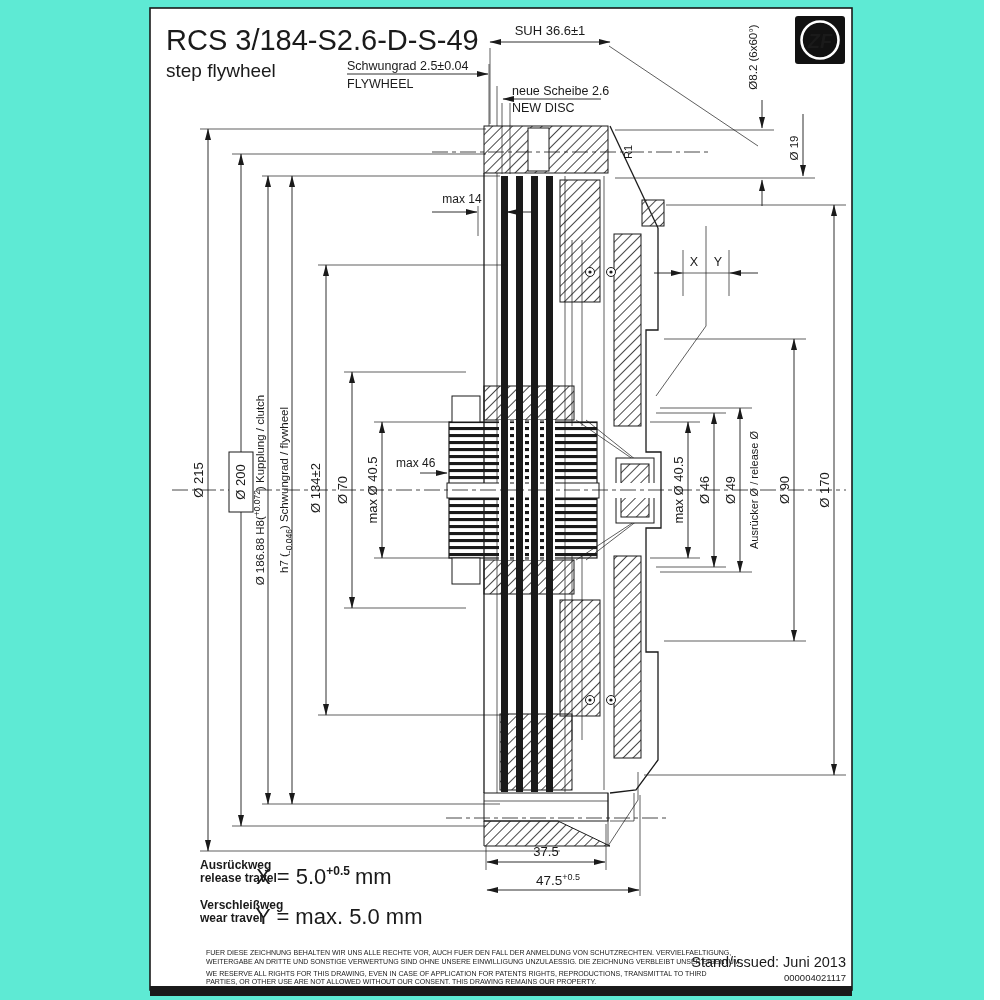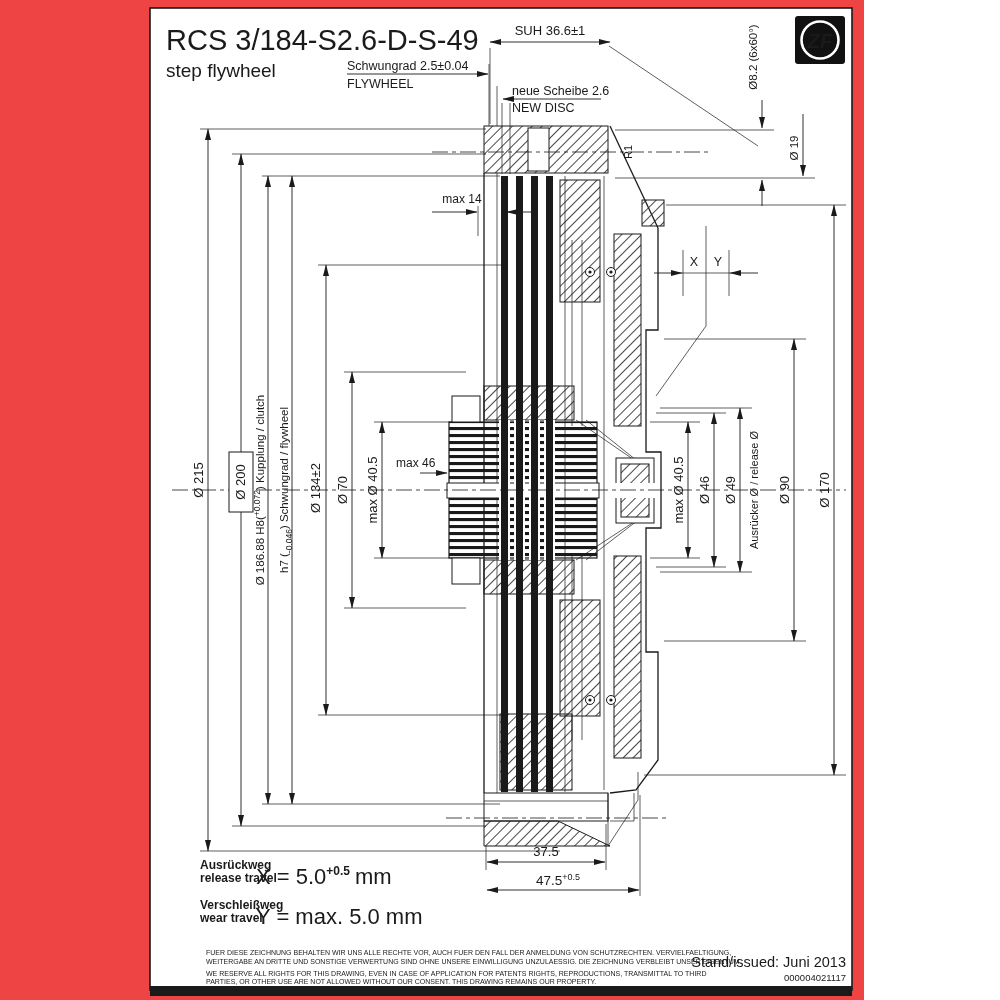--- a/index.html
+++ b/index.html
@@ -1,16 +1,16 @@
 <!DOCTYPE html>
 <html><head>
 <meta charset="utf-8">
 <style>
   html,body{margin:0;padding:0;background:#ffffff;}
-  .page{position:relative;width:864px;height:1000px;background:#ef4444;
+  .page{position:relative;width:984px;height:1000px;background:#5eead4;
         font-family:"Liberation Sans",sans-serif;}
   svg text{fill:#1a1a1a;font-family:"Liberation Sans",sans-serif;}
   .o{stroke:#1a1a1a;fill:none;stroke-width:1.3;}       
   .th{stroke:#1a1a1a;fill:none;stroke-width:.7;}       
   .dm{stroke:#1a1a1a;fill:none;stroke-width:.9;}       
   .cl{stroke:#1a1a1a;fill:none;stroke-width:.8;stroke-dasharray:16 4 4 4;} 
   .hz{fill:url(#hatch);stroke:#1a1a1a;stroke-width:1;}
   .wh{fill:#ffffff;stroke:#1a1a1a;stroke-width:1;}
   .lbl{font-size:13px;}
   .lbls{font-size:11.5px;}

